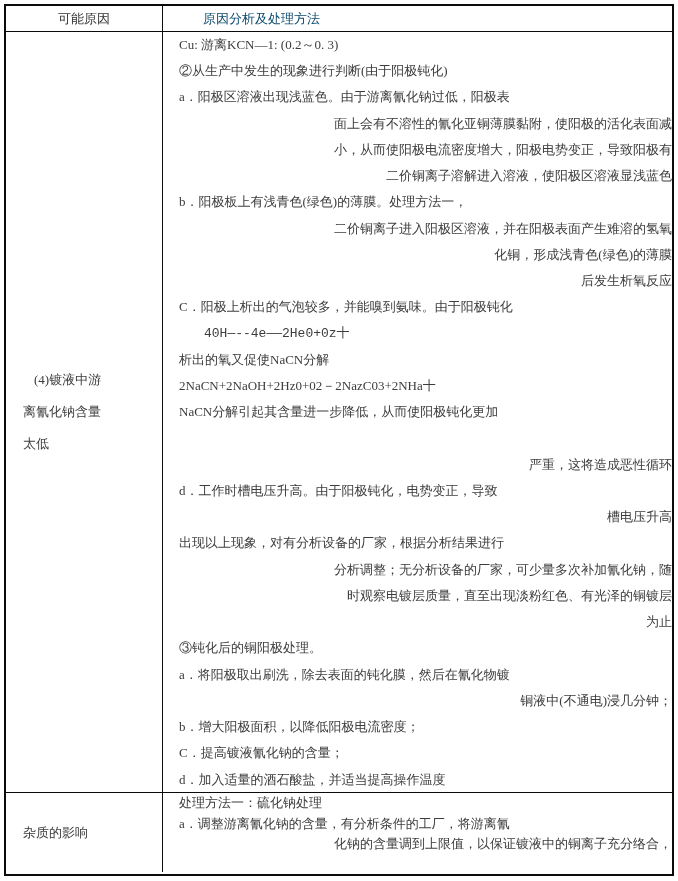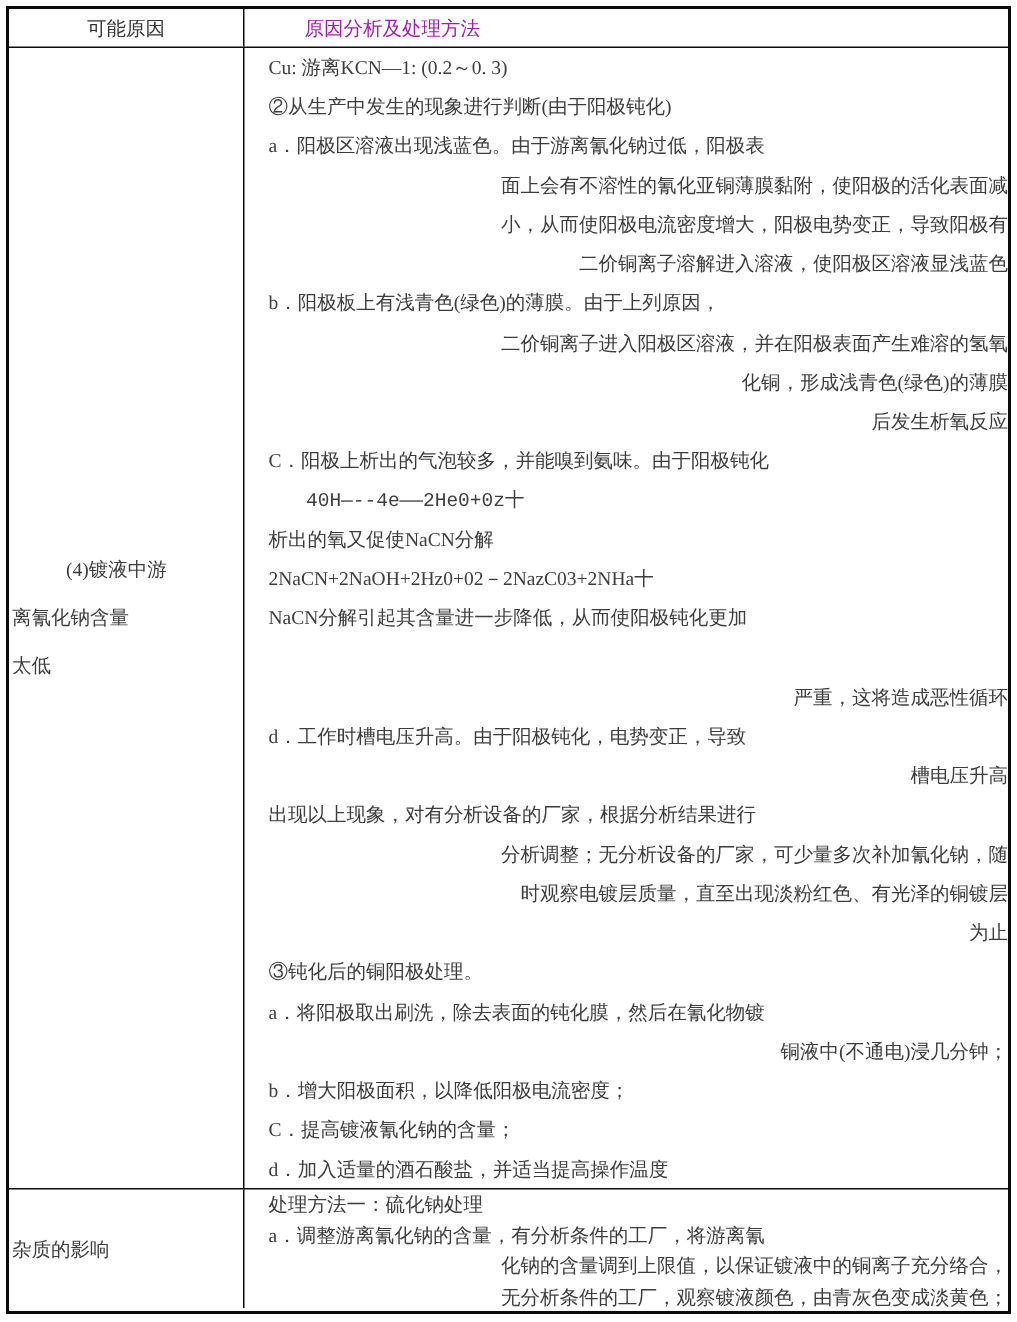--- a/index.html
+++ b/index.html
@@ -50,21 +50,21 @@
   .hdr-cause {
     text-align: center;
     line-height: 26px;
     font-size: 13px;
     color: #333333;
   }
   .hdr-analysis {
     line-height: 26px;
     font-size: 13px;
     padding-left: 40px;
-    color: #a21caf;
+    color: #0c4a6e;
   }
   .cause-cell {
     display: flex;
     flex-direction: column;
     justify-content: center;
     font-size: 13px;
   }
   .cause-cell .line {
     height: 32px;
     line-height: 32px;
@@ -77,22 +77,22 @@
     white-space: nowrap;
   }
   .row-5 .analysis-cell .line {
     height: 20.5px;
     line-height: 20.5px;
     white-space: nowrap;
   }
   .l-flush   { padding-left: 2px; text-align: right; }
   .l-indent  { padding-left: 16px; }
   .l-formula { padding-left: 41px; font-family: Liberation Mono, monospace; }
-  .l-cindent { padding-left: 20px; text-indent: 18px; }
-  .l-cflush  { padding-left: 2px; }
+  .l-cindent { padding-left: 10px; text-indent: 18px; }
+  .l-cflush  { padding-left: 17px; }
 </style>
 </head>
 <body>
 
 <div class="page">
   <div class="tbl">
 
     <div class="row row-header">
       <div class="cell cell-left hdr-cause">可能原因</div>
       <div class="cell cell-right hdr-analysis">原因分析及处理方法</div>
@@ -114,21 +114,21 @@
           <div class="line l-indent">②从生产中发生的现象进行判断(由于阳极钝化)</div>
 
           <div class="line l-indent">a．阳极区溶液出现浅蓝色。由于游离氰化钠过低，阳极表</div>
 
           <div class="line l-flush">面上会有不溶性的氰化亚铜薄膜黏附，使阳极的活化表面减</div>
 
           <div class="line l-flush">小，从而使阳极电流密度增大，阳极电势变正，导致阳极有</div>
 
           <div class="line l-flush">二价铜离子溶解进入溶液，使阳极区溶液显浅蓝色</div>
 
-          <div class="line l-indent">b．阳极板上有浅青色(绿色)的薄膜。由于上列原因，</div>
+          <div class="line l-indent">b．阳极板上有浅青色(绿色)的薄膜。处理方法一，</div>
 
           <div class="line l-flush">二价铜离子进入阳极区溶液，并在阳极表面产生难溶的氢氧</div>
 
           <div class="line l-flush">化铜，形成浅青色(绿色)的薄膜</div>
 
           <div class="line l-flush">后发生析氧反应</div>
 
           <div class="line l-indent">C．阳极上析出的气泡较多，并能嗅到氨味。由于阳极钝化</div>
 
           <div class="line l-formula">40H—--4e——2He0+0z十</div>
@@ -176,18 +176,17 @@
           <div class="line l-cflush">杂质的影响</div>
         </div>
       <div class="cell cell-right analysis-cell">
 
           <div class="line l-indent">处理方法一：硫化钠处理</div>
 
           <div class="line l-indent">a．调整游离氰化钠的含量，有分析条件的工厂，将游离氰</div>
 
           <div class="line l-flush">化钠的含量调到上限值，以保证镀液中的铜离子充分络合，</div>
 
-          <div class="line l-flush">无分析条件的工厂，观察镀液颜色，由青灰色变成淡黄色；</div>
         </div>
     </div>
 
   </div>
 </div>
 
 </body></html>

